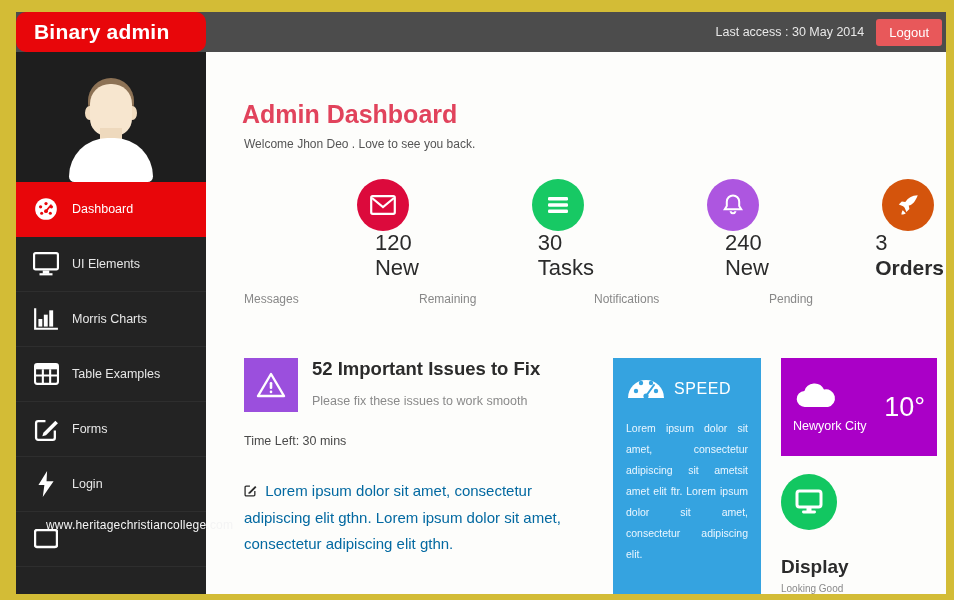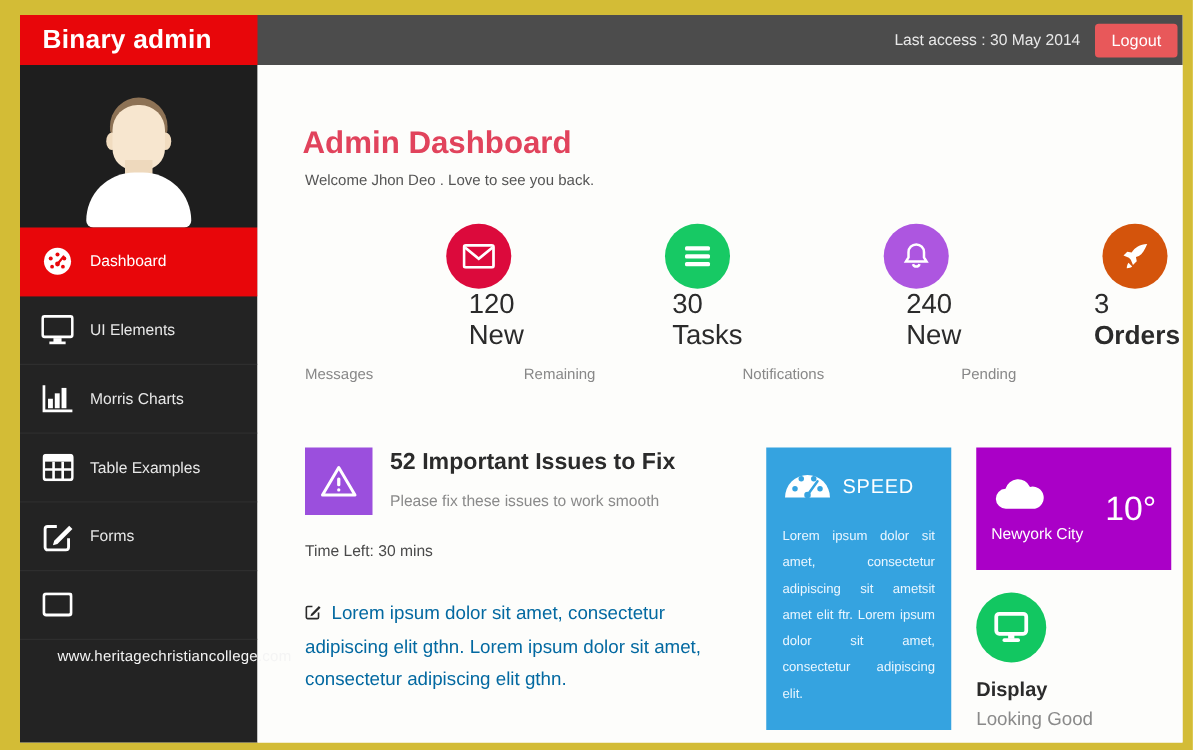--- a/index.html
+++ b/index.html
@@ -25,20 +25,21 @@
     background: #fdfdfb;
     overflow: hidden;
   }
 
   
   .topbar { position:absolute; left:0; top:0; width:938px; height:40px; background:#4c4c4c; }
   .logo-box {
     position:absolute; left:0; top:0; width:190px; height:40px;
     background:#e8060a; display:flex; align-items:center; padding-left:18px;
     box-sizing:border-box;
+    border-radius:10px;
   }
   .logo-text { color:#fff; font-size:21px; font-weight:bold; letter-spacing:.2px; }
   .topbar-right {
     position:absolute; right:12px; top:0; height:40px;
     display:flex; align-items:center; gap:12px;
   }
   .last-access { color:#e8e8e8; font-size:12.5px; }
   .logout-btn {
     background:#e8585a; color:#fff; border:none; font-size:13px;
     padding:6px 13px; border-radius:3px; cursor:pointer;
@@ -104,22 +105,22 @@
   .speed-head { display:flex; align-items:center; gap:8px; }
   .speed-label { color:#fff; font-size:16px; letter-spacing:.6px; }
   .speed-body { color:#eaf6ff; font-size:10.5px; line-height:2.0; text-align:justify; margin-top:12px; }
 
   .right-col { width:156px; margin-left:20px; }
   .weather-tile { background:#aa00c7; height:98px; display:flex; align-items:center; padding:0 12px; box-sizing:border-box; }
   .weather-city { color:#fff; font-size:12.5px; line-height:1.25; margin-top:4px; }
   .weather-temp { color:#fff; font-size:27px; margin-left:auto; }
   .display-tile { margin-top:18px; }
   .display-circle { width:56px; height:56px; border-radius:50%; background:#12c761; display:flex; align-items:center; justify-content:center; }
-  .display-title { font-size:16px; color:#2b2b2b; margin-top:14px; font-weight:bold; }
-  .display-sub { font-size:15px; color:#8a8a8a; margin-top:5px; }
+  .display-title { font-size:19px; color:#2b2b2b; margin-top:26px; font-weight:bold; }
+  .display-sub { font-size:10px; color:#8a8a8a; margin-top:5px; }
 
   .watermark {
     position:absolute; left:30px; top:506px; font-size:12px;
     color:#f4f4f4; letter-spacing:.2px; white-space:nowrap; z-index:5;
     font-family:"Liberation Sans", sans-serif;
   }
 </style>
 </head>
 <body>
 
@@ -202,20 +203,28 @@
     <div class="nav-item">
       <span class="nav-ico">
         <svg width="25" height="25" viewBox="0 0 24 24">
               <path d="M20 13 V20 a2 2 0 0 1 -2 2 H4 a2 2 0 0 1 -2 -2 V6 a2 2 0 0 1 2 -2 H11" fill="none" stroke="#fff" stroke-width="2.2"></path>
               <path d="M9 15 L20.5 3.5 l2.5 2.5 L11.5 17.5 L8 18.5 Z" fill="#fff"></path>
             </svg>
       </span>
       <span class="nav-label">Forms</span>
     </div>
 
+    <div class="nav-item">
+      <span class="nav-ico">
+        <svg width="22" height="26" viewBox="0 0 16 24">
+              <path d="M9 0 L1 13 H6.5 L5 24 L15 9.5 H8.5 Z" fill="#fff"></path>
+            </svg>
+      </span>
+      <span class="nav-label">Login</span>
+    </div>
 
     <div class="nav-item">
       <span class="nav-ico">
         <svg width="24" height="20" viewBox="0 0 24 20">
               <rect x="1" y="1" width="22" height="17" rx="2" fill="none" stroke="#fff" stroke-width="2.4"></rect>
             </svg>
       </span>
     </div>
   </div>
 

